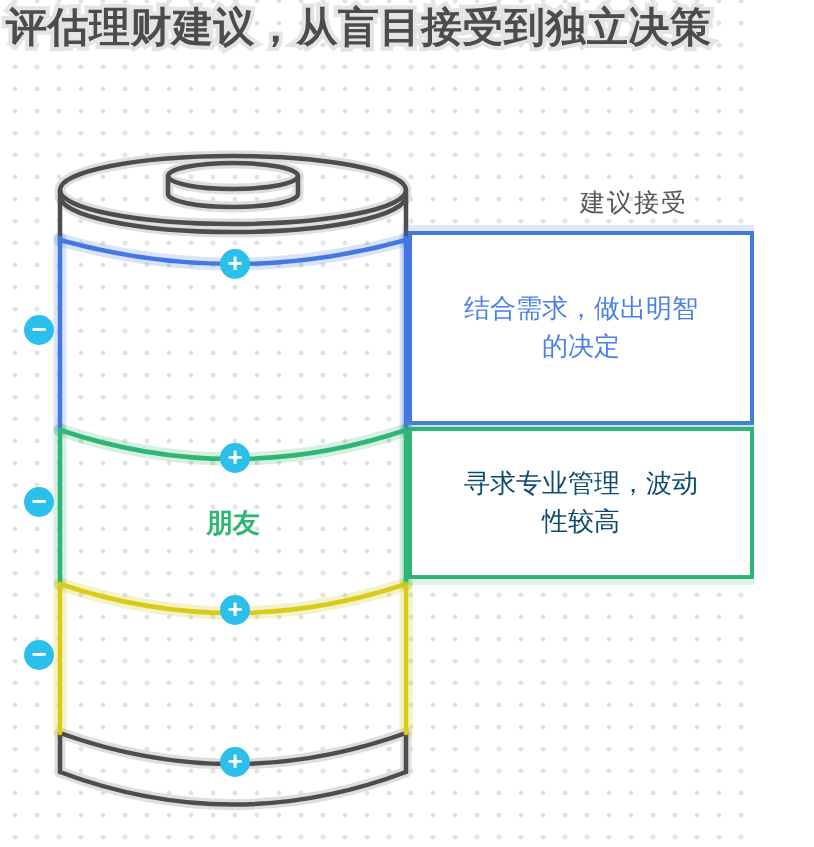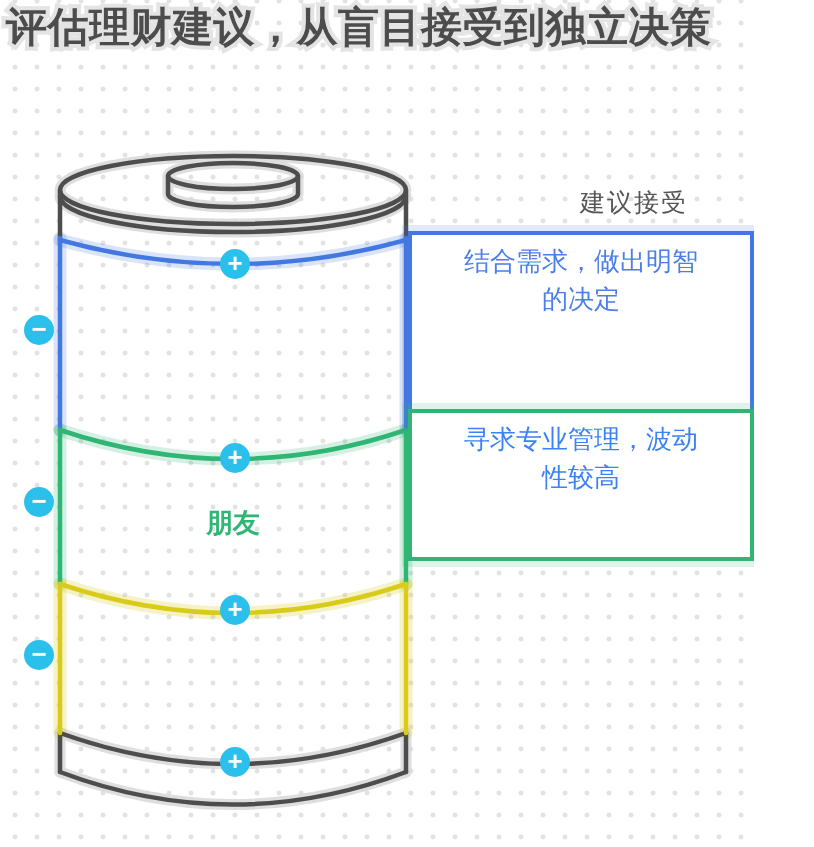--- a/index.html
+++ b/index.html
@@ -27,27 +27,27 @@
     position:absolute; left:133px; width:200px; text-align:center;
     font-size:27px; font-weight:bold;
   }
   .seg-label.c-blue   { color:#4478e1; top:338px; }
   .seg-label.c-green  { color:#2fb674; top:505px; }
   .seg-label.c-yellow { color:#d4c414; top:657px; }
 
   .note {
     position:absolute; left:408px; width:346px; box-sizing:border-box;
     background:#ffffff; border:4px solid #000;
-    display:flex; align-items:flex-start; justify-content:center;
+    display:flex; align-items:center; justify-content:center;
     text-align:center; font-size:26px; line-height:1.45;
     white-space:pre-line; padding:8px 14px;
   }
   .note.n-blue   { top:231px; height:194px; border-color:#4478e1; color:#4a7ee8;
                    box-shadow:0 0 0 6px rgba(68,120,225,0.16); }
-  .note.n-green  { top:409px; height:152px; border-color:#2fb674; color:#3b82f6;
+  .note.n-green  { top:427px; height:152px; border-color:#2fb674; color:#0c4a6e;
                    box-shadow:0 0 0 6px rgba(47,182,116,0.16); }
   .note.n-yellow { top:577px; height:150px; border-color:#d9cb1b; color:#d9cb1b;
                    box-shadow:0 0 0 6px rgba(217,203,27,0.20); }
 
   .ctrl {
     position:absolute; width:30px; height:30px; border-radius:50%;
     background:#2bc0eb; color:#ffffff;
     display:flex; align-items:center; justify-content:center;
     font-size:26px; font-weight:bold; line-height:1; cursor:pointer;
     user-select:none;

